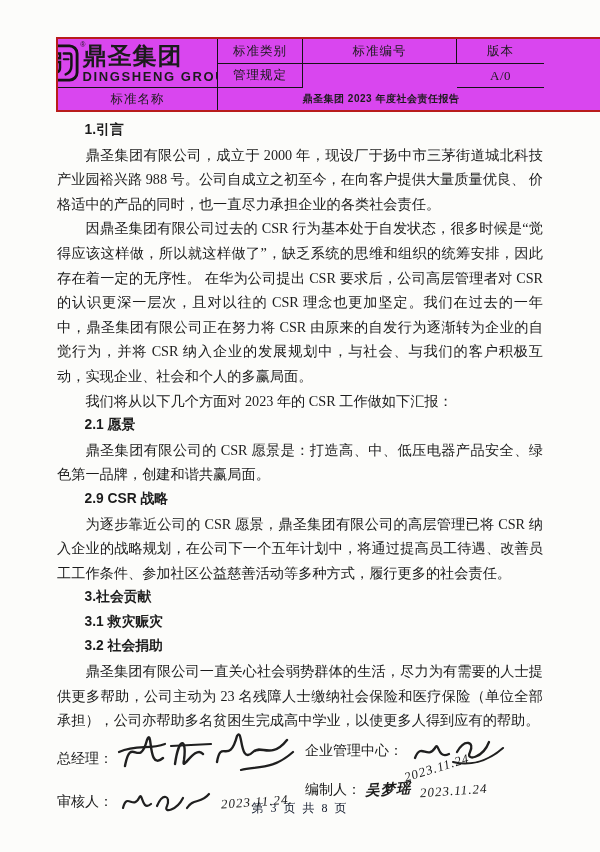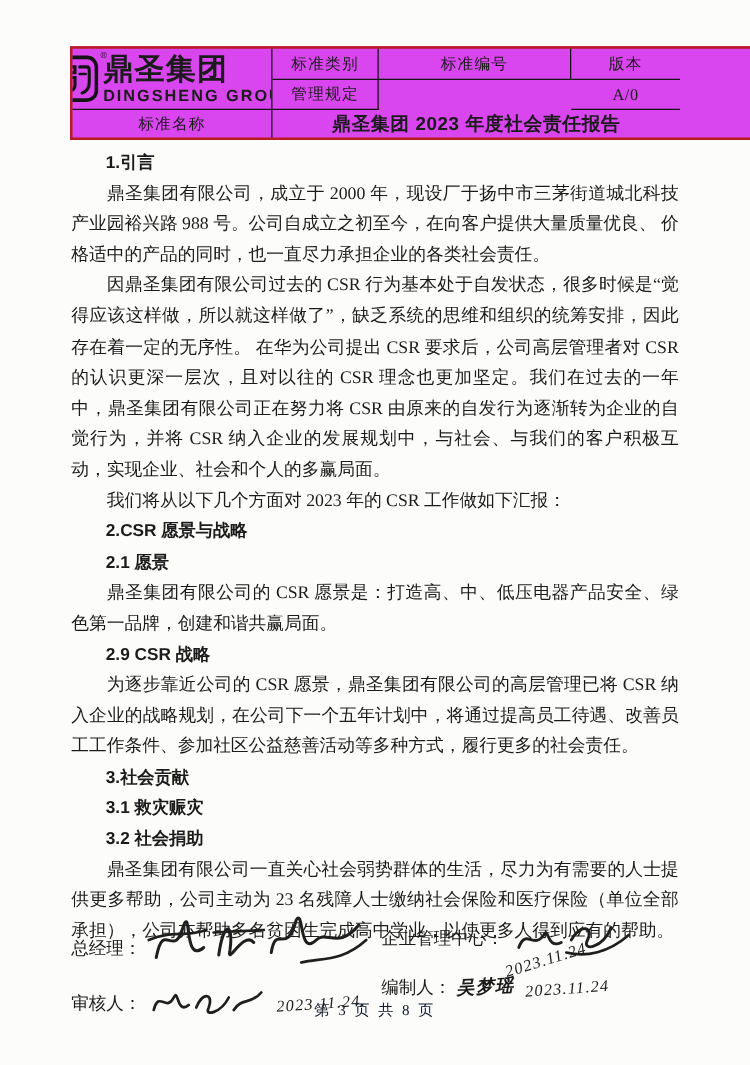--- a/index.html
+++ b/index.html
@@ -23,21 +23,21 @@
     display:flex; align-items:center; justify-content:center;
     border-right:1.4px solid #141414; border-bottom:1.4px solid #141414;
     font-size:12.5px; letter-spacing:1px; overflow:hidden; box-sizing:border-box;
   }
   .cell.last-col{border-right:none;}
   .cell.last-row{border-bottom:none;}
   .logo-cell{grid-column:1; grid-row:1/3; flex-direction:row; gap:4px; letter-spacing:0;}
   .name-label-cell{grid-column:1; grid-row:3;}
   .title-cell{grid-column:2/5; grid-row:3;
     font-family:"Liberation Sans","DejaVu Sans",sans-serif; font-weight:700;
-    font-size:15px; letter-spacing:0.5px;}
+    font-size:10px; letter-spacing:0.5px;}
   .code-cell{letter-spacing:0.5px; font-size:13px;}
   .logo-mark{position:relative; width:38px; height:38px; flex:0 0 auto; margin-left:2px;}
   .logo-reg{position:absolute; top:-3px; right:-7px; font-size:7px; font-family:"Liberation Sans",sans-serif;}
   .logo-text{display:flex; flex-direction:column; align-items:flex-start; line-height:1;}
   .logo-cn{
     font-family:"Liberation Sans","DejaVu Sans",sans-serif;
     font-weight:900; font-size:24px; letter-spacing:1px; white-space:nowrap;
   }
   .logo-en{
     font-family:"Liberation Sans","DejaVu Sans",sans-serif;
@@ -114,21 +114,20 @@
 
     <div class="cell name-label-cell last-row">标准名称</div>
     <div class="cell title-cell last-col last-row">鼎圣集团 2023 年度社会责任报告</div>
   </div>
 
   <div class="doc-body">
     <p class="hd">1.引言</p>
     <p>鼎圣集团有限公司，成立于 2000 年，现设厂于扬中市三茅街道城北科技产业园裕兴路 988 号。公司自成立之初至今，在向客户提供大量质量优良、 价格适中的产品的同时，也一直尽力承担企业的各类社会责任。</p>
     <p>因鼎圣集团有限公司过去的 CSR 行为基本处于自发状态，很多时候是“觉得应该这样做，所以就这样做了”，缺乏系统的思维和组织的统筹安排，因此存在着一定的无序性。 在华为公司提出 CSR 要求后，公司高层管理者对 CSR 的认识更深一层次，且对以往的 CSR 理念也更加坚定。我们在过去的一年中，鼎圣集团有限公司正在努力将 CSR 由原来的自发行为逐渐转为企业的自觉行为，并将 CSR 纳入企业的发展规划中，与社会、与我们的客户积极互动，实现企业、社会和个人的多赢局面。</p>
     <p>我们将从以下几个方面对 2023 年的 CSR 工作做如下汇报：</p>
-    <p class="hd">2.CSR 愿景与战略</p>
     <p class="hd">2.1 愿景</p>
     <p>鼎圣集团有限公司的 CSR 愿景是：打造高、中、低压电器产品安全、绿色第一品牌，创建和谐共赢局面。</p>
     <p class="hd">2.9 CSR 战略</p>
     <p>为逐步靠近公司的 CSR 愿景，鼎圣集团有限公司的高层管理已将 CSR 纳入企业的战略规划，在公司下一个五年计划中，将通过提高员工待遇、改善员工工作条件、参加社区公益慈善活动等多种方式，履行更多的社会责任。</p>
     <p class="hd">3.社会贡献</p>
     <p class="hd">3.1 救灾赈灾</p>
     <p class="hd">3.2 社会捐助</p>
     <p>鼎圣集团有限公司一直关心社会弱势群体的生活，尽力为有需要的人士提供更多帮助，公司主动为 23 名残障人士缴纳社会保险和医疗保险（单位全部承担），公司亦帮助多名贫困生完成高中学业，以使更多人得到应有的帮助。</p>
   </div>
 

